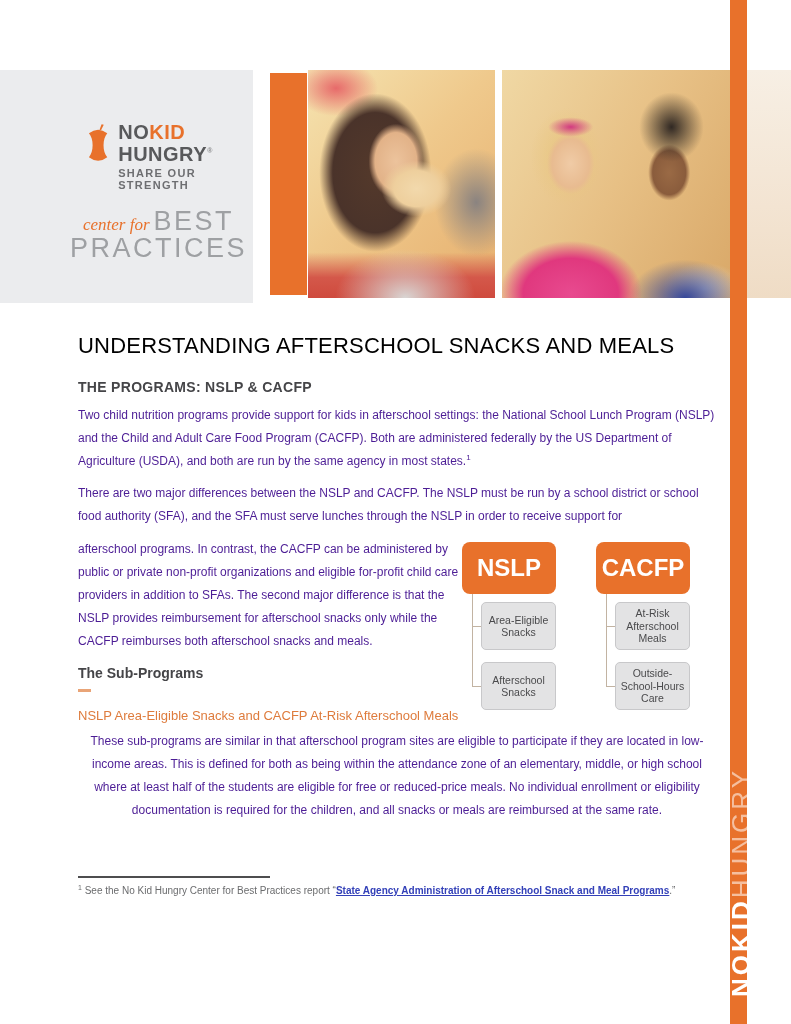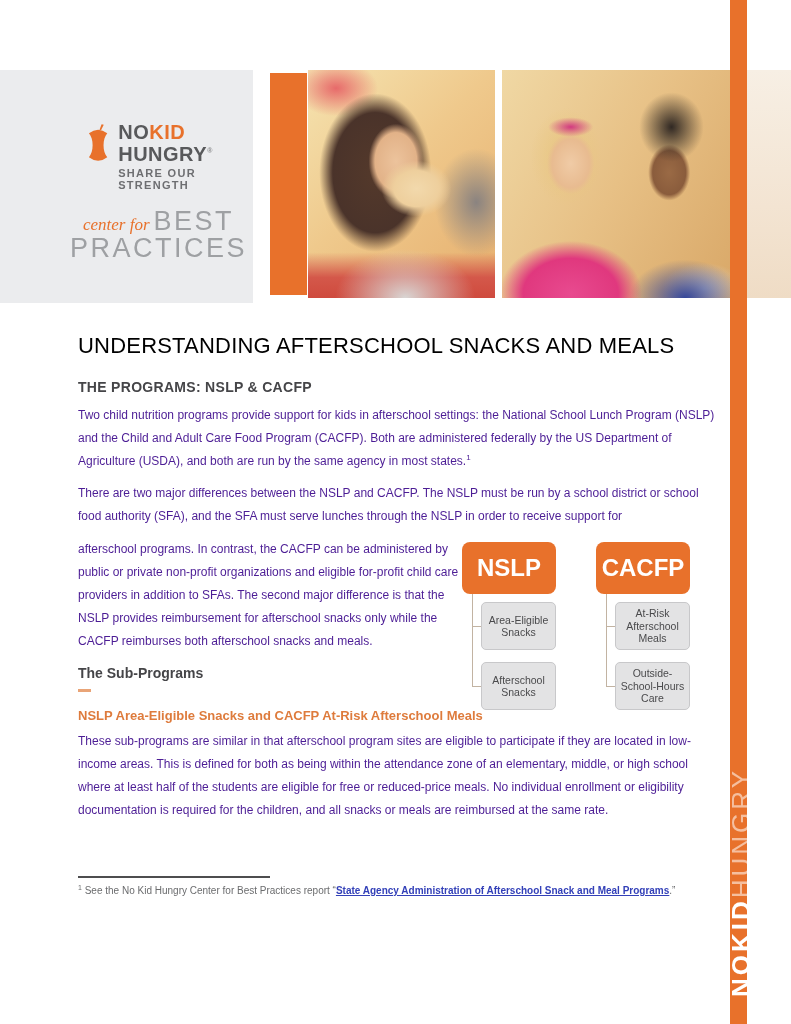--- a/index.html
+++ b/index.html
@@ -86,22 +86,22 @@
     font-size:10.5px; line-height:12.5px; display:flex; align-items:center; justify-content:center;
     text-align:center; padding:2px; }
   .dchild.c1 { top:60px; } .dchild.c2 { top:120px; }
   .vline { position:absolute; left:10px; top:52px; width:1px; height:92px; background:#c2b3a2; }
   .hline { position:absolute; left:10px; width:9px; height:1px; background:#c2b3a2; }
   .hline.h1 { top:84px; } .hline.h2 { top:144px; }
 
   
   h3.sub-heading { margin-top:12px; font-size:14px; font-weight:700; color:#454548; }
   .orange-tick { width:13px; height:3px; background:#e9a477; margin-top:8px; }
-  h4.orange-subhead { margin-top:16px; font-size:13px; font-weight:700; color:#de7b3c; }
-  .sub-section p { margin-top:7px; }
+  h4.orange-subhead { margin-top:16px; font-size:13px; font-weight:400; color:#de7b3c; }
+  .sub-section p { margin-top:7px;text-align:center; }
 
   
   .footnote { margin-top:54px; }
   .footnote-rule { width:192px; height:2px; background:#4d4d4f; }
   .footnote p { font-size:10px; line-height:14px; color:#6b6c6e; margin-top:6px; }
   .footnote sup { font-size:7px; }
   .footnote a { color:#3340b8; font-weight:700; }
 </style>
 </head>
 <body>

